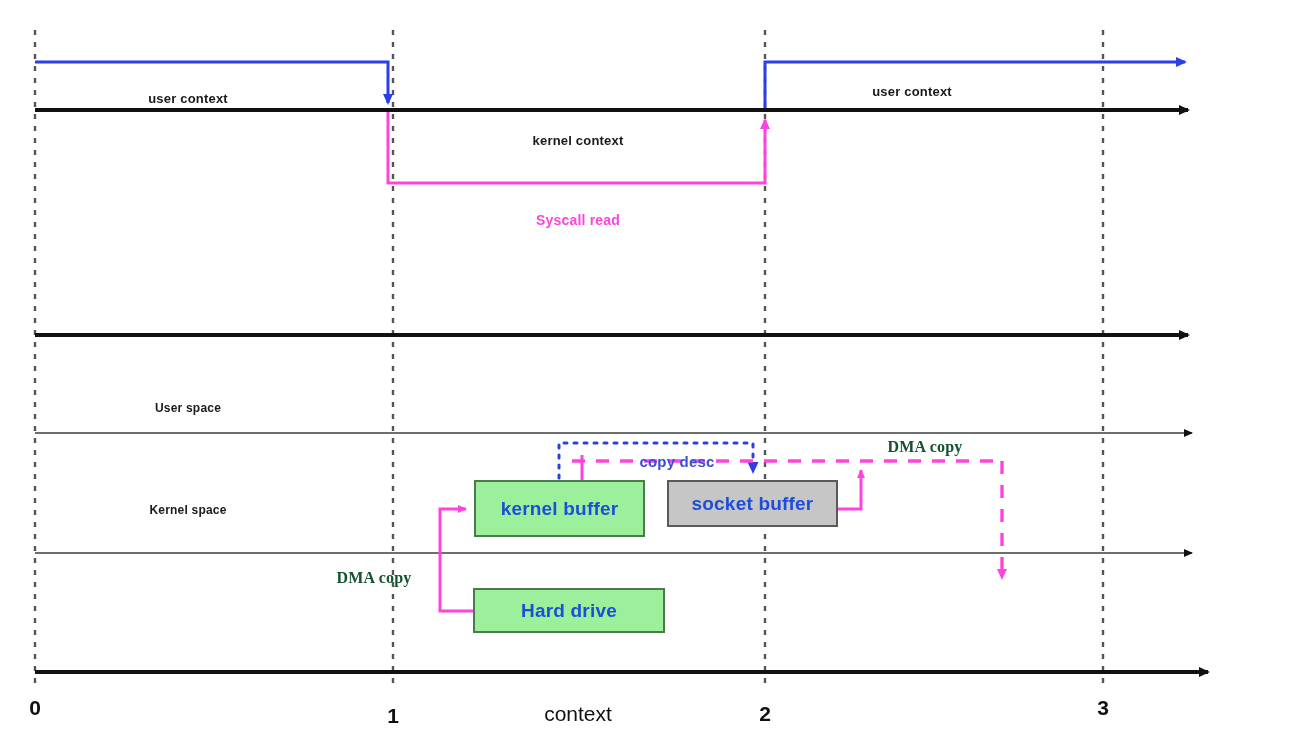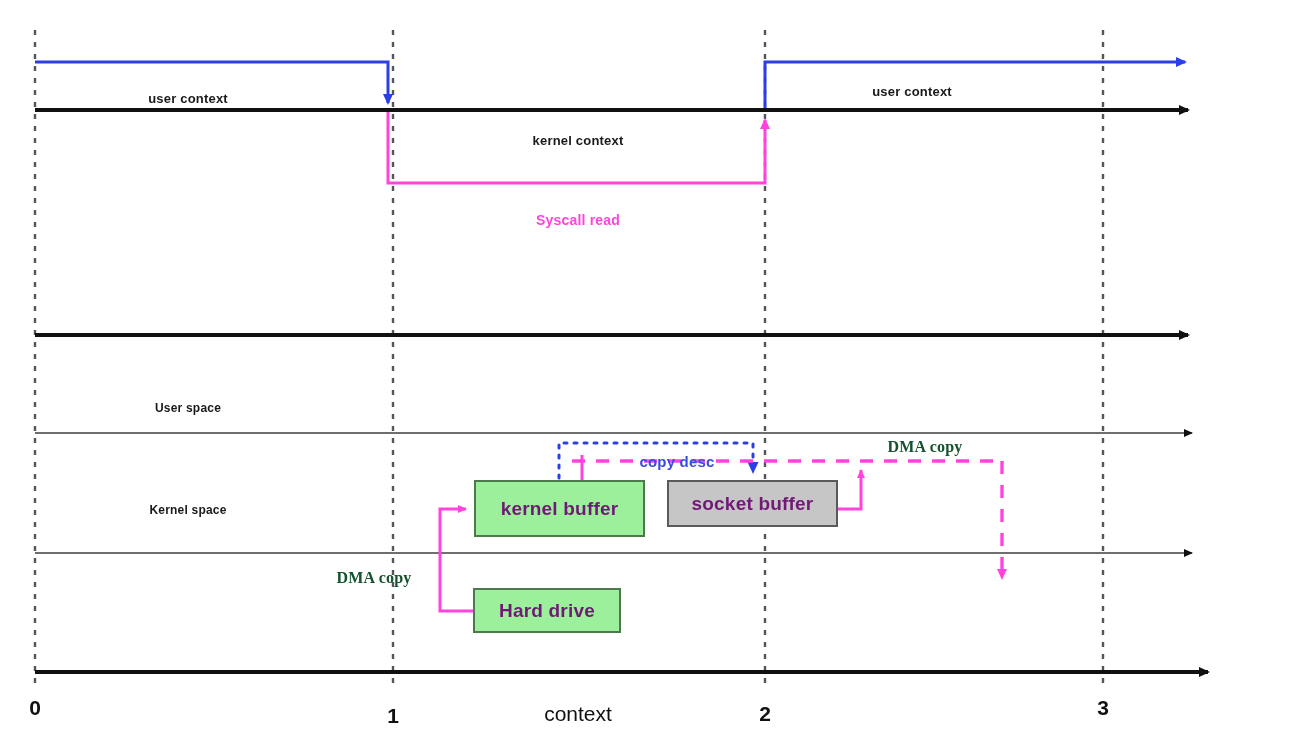--- a/index.html
+++ b/index.html
@@ -6,21 +6,21 @@
   body{width:1292px;height:738px;overflow:hidden;
        font-family:"Liberation Sans",sans-serif;}
   #stage{position:relative;width:1292px;height:738px;background:#fff;}
   svg{position:absolute;top:0;left:0;width:1292px;height:738px;}
   .lbl{position:absolute;white-space:nowrap;transform:translate(-50%,-50%);}
   .ctx-lbl{font-size:13px;font-weight:700;color:#1a1a1a;letter-spacing:.2px;}
   .space-lbl{font-size:12px;font-weight:700;color:#1a1a1a;letter-spacing:.2px;text-align:center;}
   .syscall-lbl{font-size:14px;font-weight:700;color:#ff44dd;letter-spacing:.2px;}
   .dma-lbl{font-size:16px;font-weight:700;color:#14532d;letter-spacing:.2px;font-family:Liberation Serif, serif;}
   .copydesc-lbl{font-size:15px;font-weight:700;color:#3b4cdd;letter-spacing:.2px;margin-left:16px;}
-  .box-lbl{font-size:19px;font-weight:700;color:#701a75;letter-spacing:.2px;}
+  .box-lbl{font-size:19px;font-weight:700;color:#1d4ed8;letter-spacing:.2px;}
   .tick-lbl{font-size:21px;font-weight:700;color:#111;}
   .axis-title{font-size:21px;font-weight:400;color:#111;}
   .box{position:absolute;box-sizing:border-box;display:flex;
        align-items:center;justify-content:center;}
   .box-green{background:#9cf09c;border:2px solid #4c7a4c;}
   .box-gray{background:#c6c6c6;border:2px solid #5a5a5a;}
 </style>
 </head>
 <body>
 
@@ -110,21 +110,21 @@
   <div class="lbl copydesc-lbl" style="left:661px;top:461px;">copy desc</div>
 
   <div class="box box-green" style="left:474px;top:480px;width:171px;height:57px;">
     <span class="box-lbl">kernel buffer</span>
   </div>
 
   <div class="box box-gray" style="left:667px;top:480px;width:171px;height:47px;">
     <span class="box-lbl">socket buffer</span>
   </div>
 
-  <div class="box box-green" style="left:473px;top:588px;width:148px;height:45px;">
+  <div class="box box-green" style="left:473px;top:588px;width:192px;height:45px;">
     <span class="box-lbl">Hard drive</span>
   </div>
 
 
   <div class="lbl tick-lbl" style="left:35px;top:708px;">0</div>
   <div class="lbl tick-lbl" style="left:393px;top:716px;">1</div>
   <div class="lbl tick-lbl" style="left:765px;top:714px;">2</div>
   <div class="lbl tick-lbl" style="left:1103px;top:708px;">3</div>
 
   <div class="lbl axis-title" style="left:578px;top:714px;">context</div>

